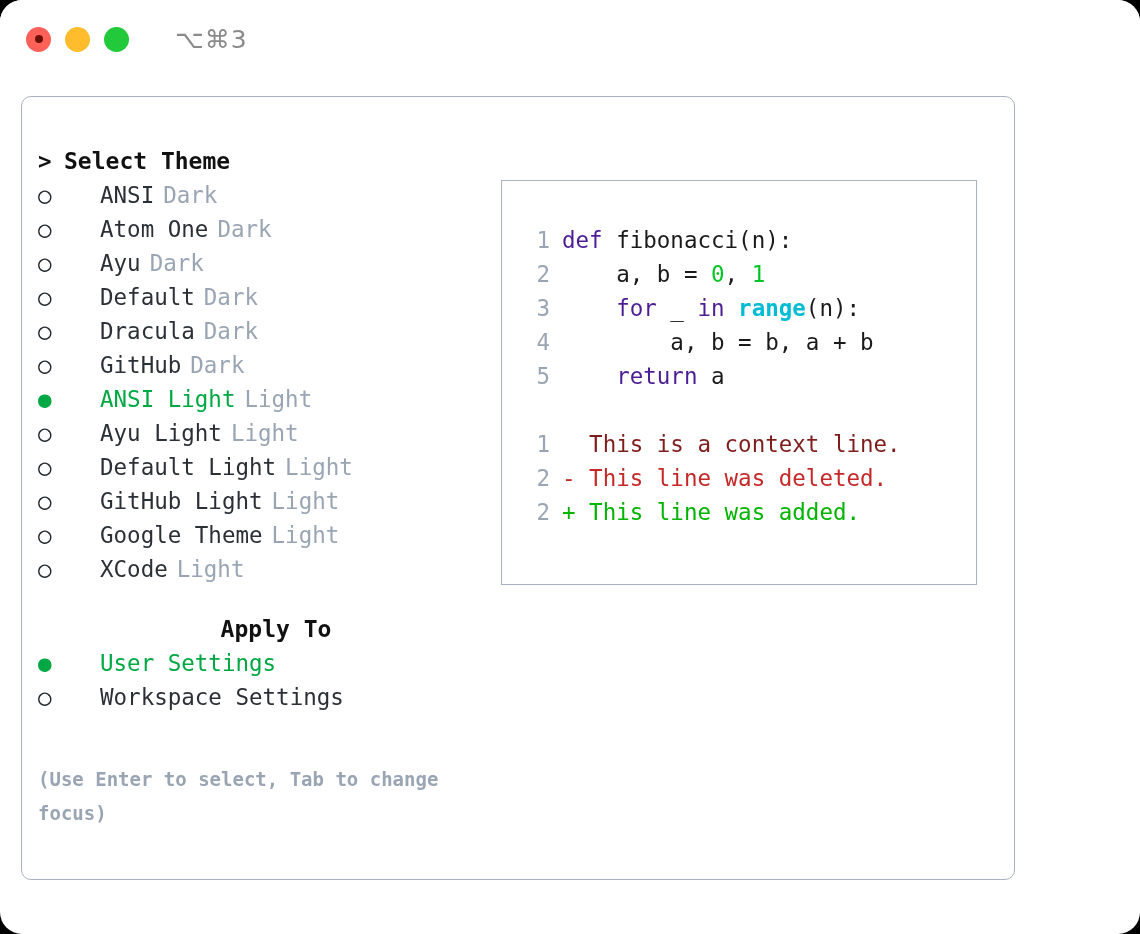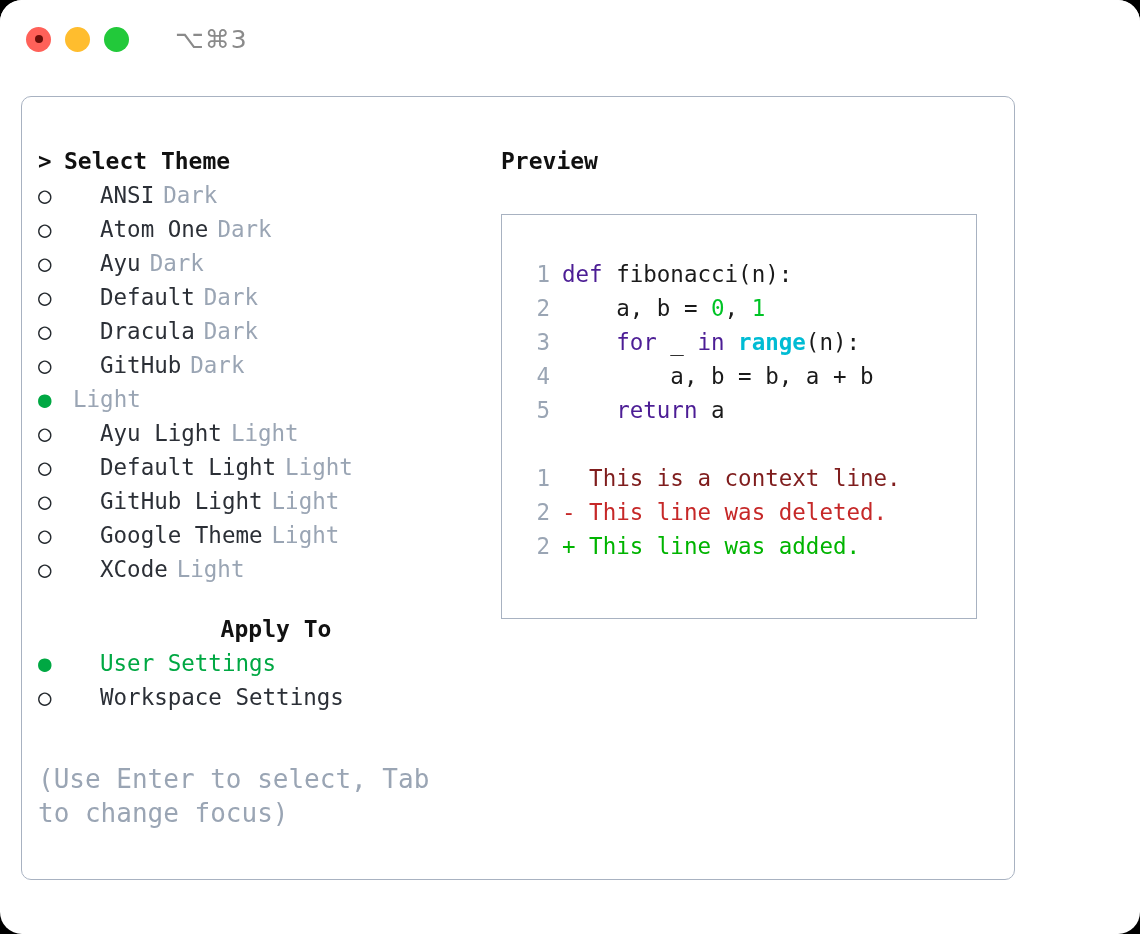--- a/index.html
+++ b/index.html
@@ -135,23 +135,24 @@
     margin-top: 26px;
     justify-content: center;
   }
 
   #hint {
     position: absolute;
     left: 16px;
     top: 665px;
     width: 420px;
     color: #9aa5b4;
-    font-size: 26px;
+    font-size: 19px;
     line-height: 34px;
     white-space: normal;
+    font-weight: bold;
   }
 
   
   #right-col {
     position: absolute;
     left: 479px;
     top: 47px;
     width: 490px;
   }
   #preview-label {
@@ -220,21 +221,21 @@
           <span>Select Theme</span>
         </div>
 
         <div id="theme-list">
             <div class="row"><span class="marker">○</span><span class="theme-name">ANSI</span><span class="theme-tag">Dark</span></div>
             <div class="row"><span class="marker">○</span><span class="theme-name">Atom One</span><span class="theme-tag">Dark</span></div>
             <div class="row"><span class="marker">○</span><span class="theme-name">Ayu</span><span class="theme-tag">Dark</span></div>
             <div class="row"><span class="marker">○</span><span class="theme-name">Default</span><span class="theme-tag">Dark</span></div>
             <div class="row"><span class="marker">○</span><span class="theme-name">Dracula</span><span class="theme-tag">Dark</span></div>
             <div class="row"><span class="marker">○</span><span class="theme-name">GitHub</span><span class="theme-tag">Dark</span></div>
-            <div class="row"><span class="marker bullet-on">●</span><span class="theme-tag">Light</span></div>
+            <div class="row"><span class="marker bullet-on">●</span><span class="theme-name selected">ANSI Light</span><span class="theme-tag">Light</span></div>
             <div class="row"><span class="marker">○</span><span class="theme-name">Ayu Light</span><span class="theme-tag">Light</span></div>
             <div class="row"><span class="marker">○</span><span class="theme-name">Default Light</span><span class="theme-tag">Light</span></div>
             <div class="row"><span class="marker">○</span><span class="theme-name">GitHub Light</span><span class="theme-tag">Light</span></div>
             <div class="row"><span class="marker">○</span><span class="theme-name">Google Theme</span><span class="theme-tag">Light</span></div>
             <div class="row"><span class="marker">○</span><span class="theme-name">XCode</span><span class="theme-tag">Light</span></div>
           </div>
 
         <div class="row section-title" id="apply-heading">
           <span class="marker"> </span>
           <span>Apply To</span>
@@ -243,21 +244,20 @@
         <div id="apply-list">
             <div class="row"><span class="marker bullet-on">●</span><span class="theme-name selected">User Settings</span></div>
             <div class="row"><span class="marker">○</span><span class="theme-name">Workspace Settings</span></div>
           </div>
 
       </div>
 
       <div id="hint">(Use Enter to select, Tab to change focus)</div>
 
       <div id="right-col">
-        <div id="preview-label">Preview</div>
 
         <div id="preview-box">
           <div id="code-block">
               <div class="code-line"><span class="lineno">1</span><span class="tok-kw">def</span><span class="code-txt"> fibonacci(n):</span></div>
               <div class="code-line"><span class="lineno">2</span><span class="code-txt">    a, b = </span><span class="tok-num">0</span><span class="code-txt">, </span><span class="tok-num">1</span></div>
               <div class="code-line"><span class="lineno">3</span><span class="code-txt">    </span><span class="tok-kw">for</span><span class="code-txt"> _ </span><span class="tok-kw">in</span><span class="code-txt"> </span><span class="tok-fn">range</span><span class="code-txt">(n):</span></div>
               <div class="code-line"><span class="lineno">4</span><span class="code-txt">        a, b = b, a + b</span></div>
               <div class="code-line"><span class="lineno">5</span><span class="code-txt">    </span><span class="tok-kw">return</span><span class="code-txt"> a</span></div>
             </div>
           <div class="spacer-line"></div>

